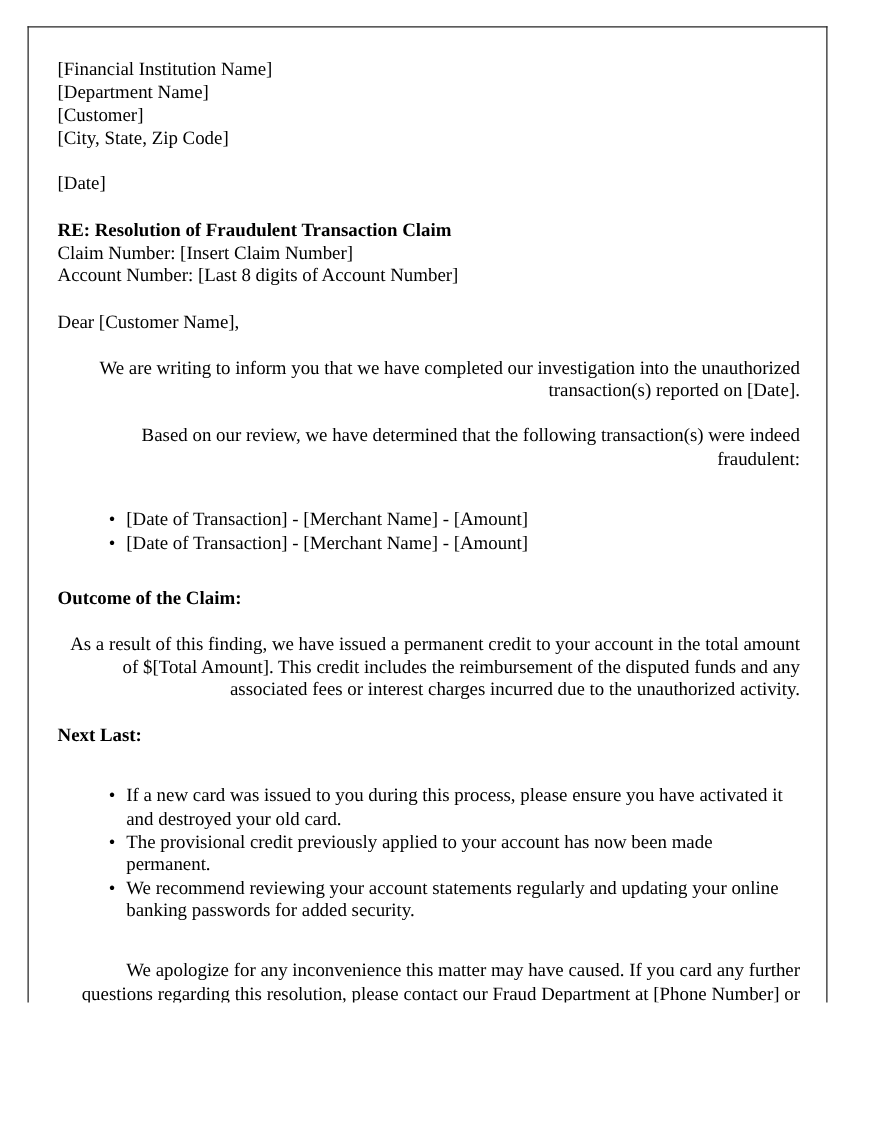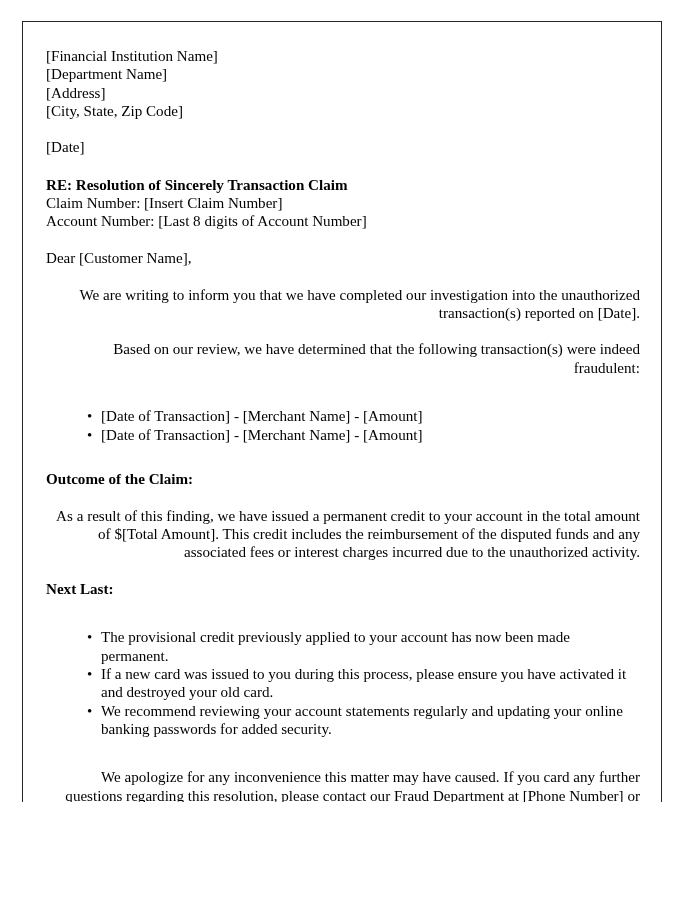--- a/index.html
+++ b/index.html
@@ -82,32 +82,32 @@
 <body>
 
 <div class="page-wrap">
 
   <div class="doc-page">
     <div class="doc-body">
 
       <div>
         <div class="addr-line">[Financial Institution Name]</div>
         <div class="addr-line">[Department Name]</div>
-        <div class="addr-line">[Address]</div>
+        <div class="addr-line">[Customer]</div>
         <div class="addr-line">[City, State, Zip Code]</div>
       </div>
 
       <div class="gap-md"></div>
 
       <div class="addr-line">[Date]</div>
 
       <div class="gap-lg"></div>
 
       <div>
-        <div class="addr-line bold">RE: Resolution of Sincerely Transaction Claim</div>
+        <div class="addr-line bold">RE: Resolution of Fraudulent Transaction Claim</div>
         <div class="addr-line">Claim Number: [Insert Claim Number]</div>
         <div class="addr-line">Account Number: [Last 8 digits of Account Number]</div>
       </div>
 
       <div class="gap-md"></div>
 
       <div class="addr-line">Dear [Customer Name],</div>
 
       <div class="gap-md"></div>
 
@@ -132,22 +132,22 @@
 
       <p class="para">As a result of this finding, we have issued a permanent credit to your account in the total amount of $[Total Amount]. This credit includes the reimbursement of the disputed funds and any associated fees or interest charges incurred due to the unauthorized activity.</p>
 
       <div class="gap-md"></div>
 
       <div class="addr-line bold">Next Last:</div>
 
       <div class="gap-md"></div>
 
       <ul class="bullets">
+        <li>If a new card was issued to you during this process, please ensure you have activated it and destroyed your old card.</li>
         <li>The provisional credit previously applied to your account has now been made permanent.</li>
-        <li>If a new card was issued to you during this process, please ensure you have activated it and destroyed your old card.</li>
         <li>We recommend reviewing your account statements regularly and updating your online banking passwords for added security.</li>
       </ul>
 
       <div class="gap-md"></div>
 
       <p class="para">We apologize for any inconvenience this matter may have caused. If you card any further questions regarding this resolution, please contact our Fraud Department at [Phone Number] or visit our website at [Website].</p>
 
       <div class="gap-md"></div>
 
       <div class="addr-line">Sincerely,</div>

